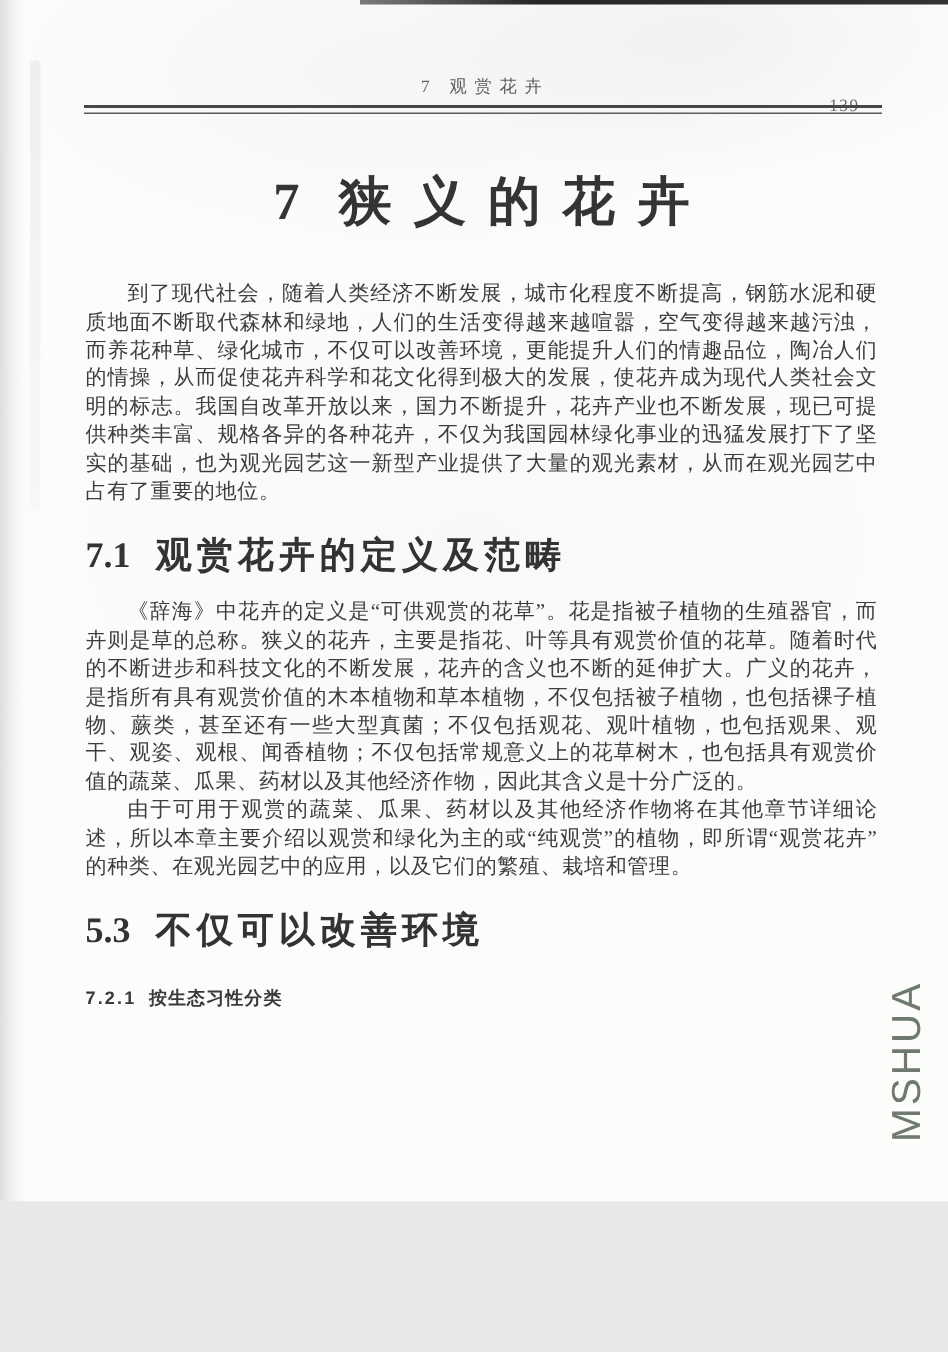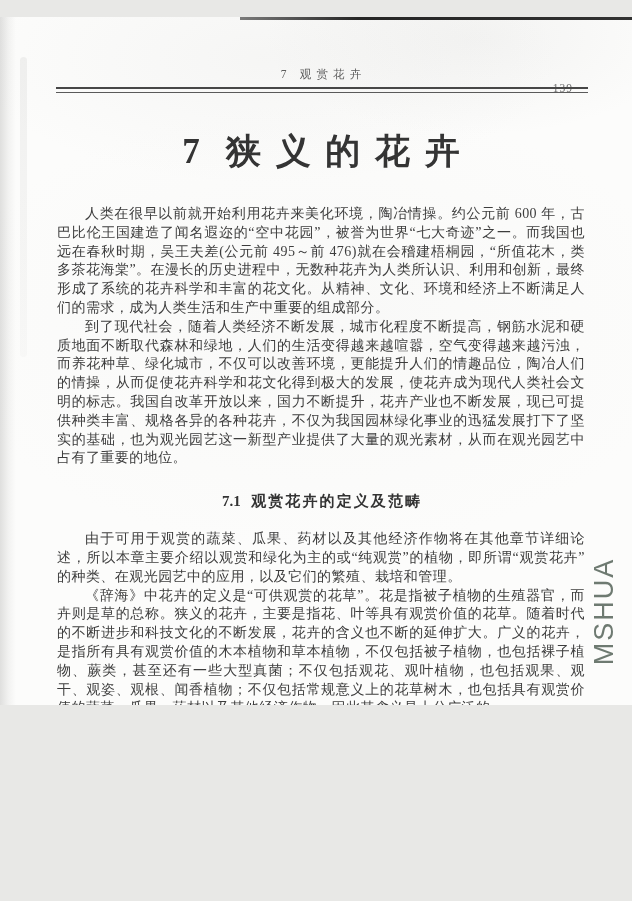--- a/index.html
+++ b/index.html
@@ -3,22 +3,22 @@
 <meta charset="utf-8">
 <style>
   html, body {
     margin: 0;
     padding: 0;
     background: #e8e8e6;
   }
   .page {
     position: relative;
     width: 632px;
-    height: 688px;
-    margin: 17px auto;
+    height: 801px;
+    margin: 0 auto;
     background:
       radial-gradient(ellipse 420px 180px at 42% 6%, rgba(190,190,188,0.10), rgba(0,0,0,0) 70%),
       radial-gradient(ellipse 300px 140px at 75% 3%, rgba(180,180,178,0.12), rgba(0,0,0,0) 70%),
       radial-gradient(ellipse 500px 300px at 50% 45%, rgba(230,230,228,0.15), rgba(0,0,0,0) 75%),
       #fcfcfb;
     overflow: hidden;
     font-family: "Liberation Serif", "DejaVu Serif", serif;
     color: #3d3d3d;
   }
   
@@ -96,22 +96,21 @@
     margin: 0;
     font-size: 14px;
     line-height: 18.8px;
     letter-spacing: 0.45px;
     text-align: justify;
     text-indent: 2em;
     color: #3d3d3d;
   }
   .section-heading {
     margin: 21px 0 17px 0;
-    text-align: center;
-    font-size: 15px;
+    font-size: 24px;
     font-weight: bold;
     color: #333333;
     line-height: 24px;
   }
   .section-heading .section-number {
     margin-right: 0.7em;
   }
   .section-heading .section-name {
     letter-spacing: 0.14em;
     margin-right: -0.14em;
@@ -155,29 +154,28 @@
     <span class="page-number">139</span>
   </header>
   <div class="header-rule"></div>
 
   <main class="content">
 
     <h1 class="chapter-title">
       <span class="chapter-number">7</span><span class="chapter-name">狭义的花卉</span>
     </h1>
 
-    <p class="para">人类在很早以前就开始利用花卉来美化环境，陶冶情操。约公元前 600 年，古巴比伦王国建造了闻名遐迩的“空中花园”，被誉为世界“七大奇迹”之一。而我国也远在春秋时期，吴王夫差(公元前 495～前 476)就在会稽建梧桐园，“所值花木，类多茶花海棠”。在漫长的历史进程中，无数种花卉为人类所认识、利用和创新，最终形成了系统的花卉科学和丰富的花文化。从精神、文化、环境和经济上不断满足人们的需求，成为人类生活和生产中重要的组成部分。</p>
     <p class="para">到了现代社会，随着人类经济不断发展，城市化程度不断提高，钢筋水泥和硬质地面不断取代森林和绿地，人们的生活变得越来越喧嚣，空气变得越来越污浊，而养花种草、绿化城市，不仅可以改善环境，更能提升人们的情趣品位，陶冶人们的情操，从而促使花卉科学和花文化得到极大的发展，使花卉成为现代人类社会文明的标志。我国自改革开放以来，国力不断提升，花卉产业也不断发展，现已可提供种类丰富、规格各异的各种花卉，不仅为我国园林绿化事业的迅猛发展打下了坚实的基础，也为观光园艺这一新型产业提供了大量的观光素材，从而在观光园艺中占有了重要的地位。</p>
 
     <h2 class="section-heading">
       <span class="section-number">7.1</span><span class="section-name">观赏花卉的定义及范畴</span>
     </h2>
 
+    <p class="para">《辞海》中花卉的定义是“可供观赏的花草”。花是指被子植物的生殖器官，而卉则是草的总称。狭义的花卉，主要是指花、叶等具有观赏价值的花草。随着时代的不断进步和科技文化的不断发展，花卉的含义也不断的延伸扩大。广义的花卉，是指所有具有观赏价值的木本植物和草本植物，不仅包括被子植物，也包括裸子植物、蕨类，甚至还有一些大型真菌；不仅包括观花、观叶植物，也包括观果、观干、观姿、观根、闻香植物；不仅包括常规意义上的花草树木，也包括具有观赏价值的蔬菜、瓜果、药材以及其他经济作物，因此其含义是十分广泛的。</p>
     <p class="para">由于可用于观赏的蔬菜、瓜果、药材以及其他经济作物将在其他章节详细论述，所以本章主要介绍以观赏和绿化为主的或“纯观赏”的植物，即所谓“观赏花卉”的种类、在观光园艺中的应用，以及它们的繁殖、栽培和管理。</p>
-    <p class="para">《辞海》中花卉的定义是“可供观赏的花草”。花是指被子植物的生殖器官，而卉则是草的总称。狭义的花卉，主要是指花、叶等具有观赏价值的花草。随着时代的不断进步和科技文化的不断发展，花卉的含义也不断的延伸扩大。广义的花卉，是指所有具有观赏价值的木本植物和草本植物，不仅包括被子植物，也包括裸子植物、蕨类，甚至还有一些大型真菌；不仅包括观花、观叶植物，也包括观果、观干、观姿、观根、闻香植物；不仅包括常规意义上的花草树木，也包括具有观赏价值的蔬菜、瓜果、药材以及其他经济作物，因此其含义是十分广泛的。</p>
 
     <h2 class="section-heading">
       <span class="section-number">5.3</span><span class="section-name">不仅可以改善环境</span>
     </h2>
 
 
     <h3 class="subsection-heading">
       <span class="subsection-number">7.2.1</span><span class="subsection-name">按生态习性分类</span>
     </h3>
 

